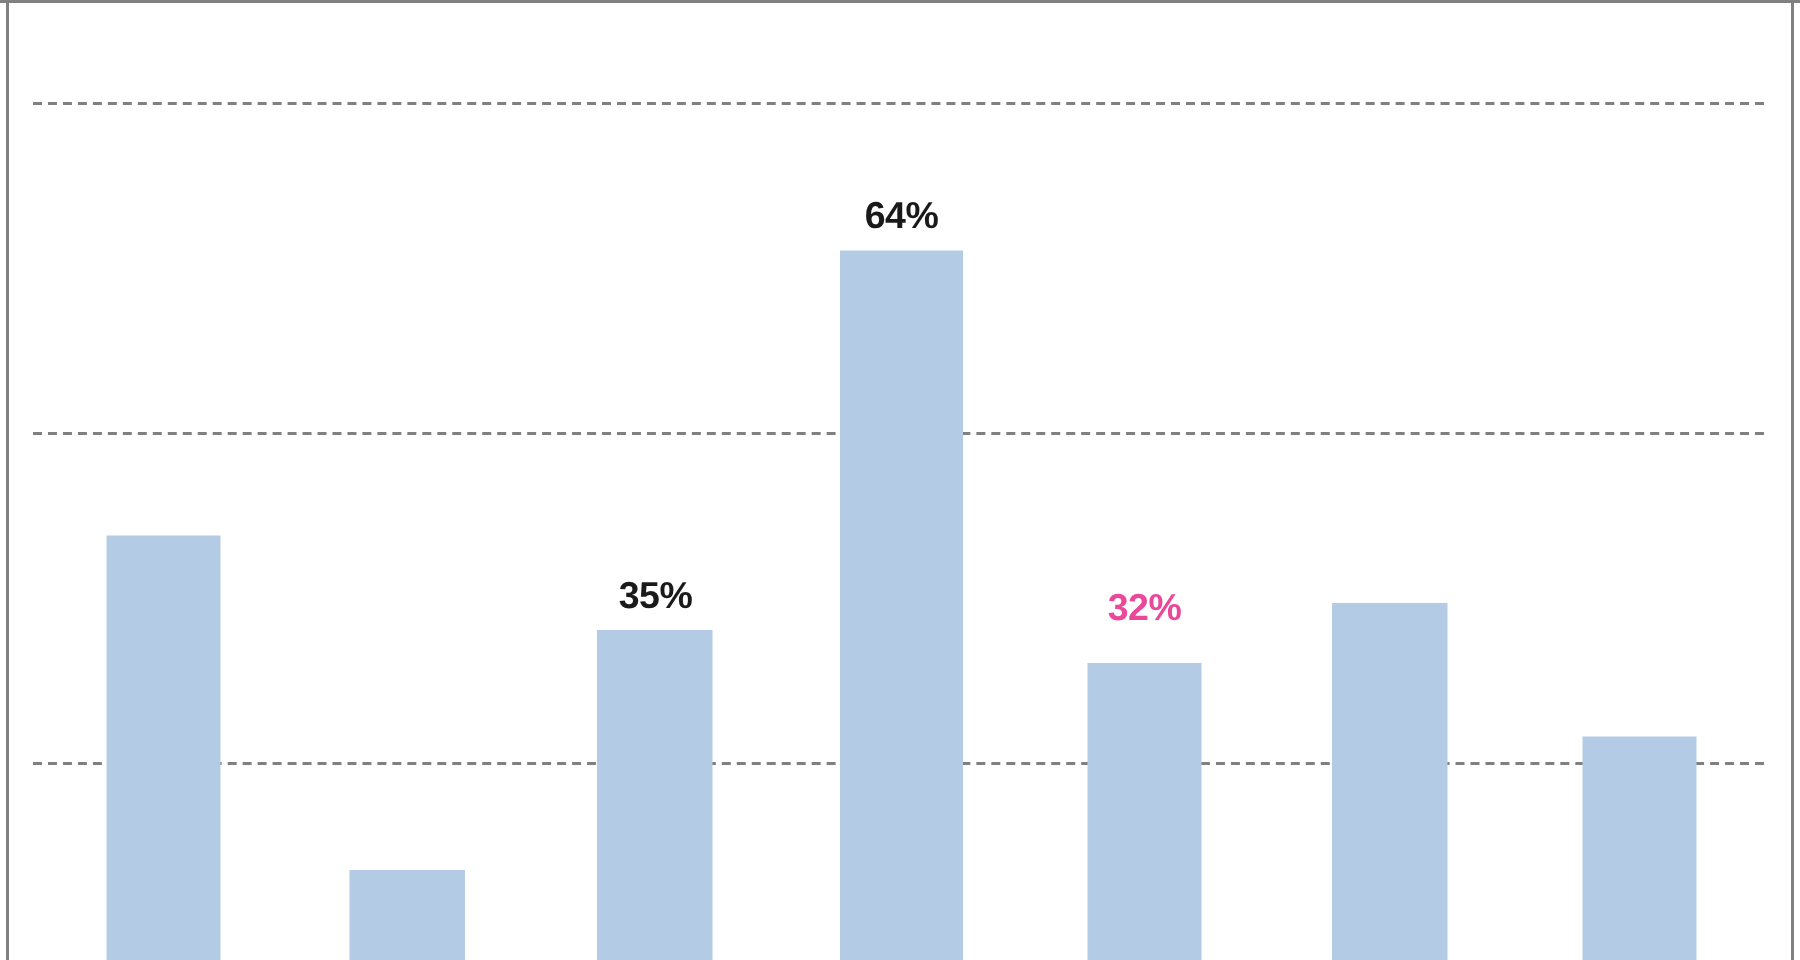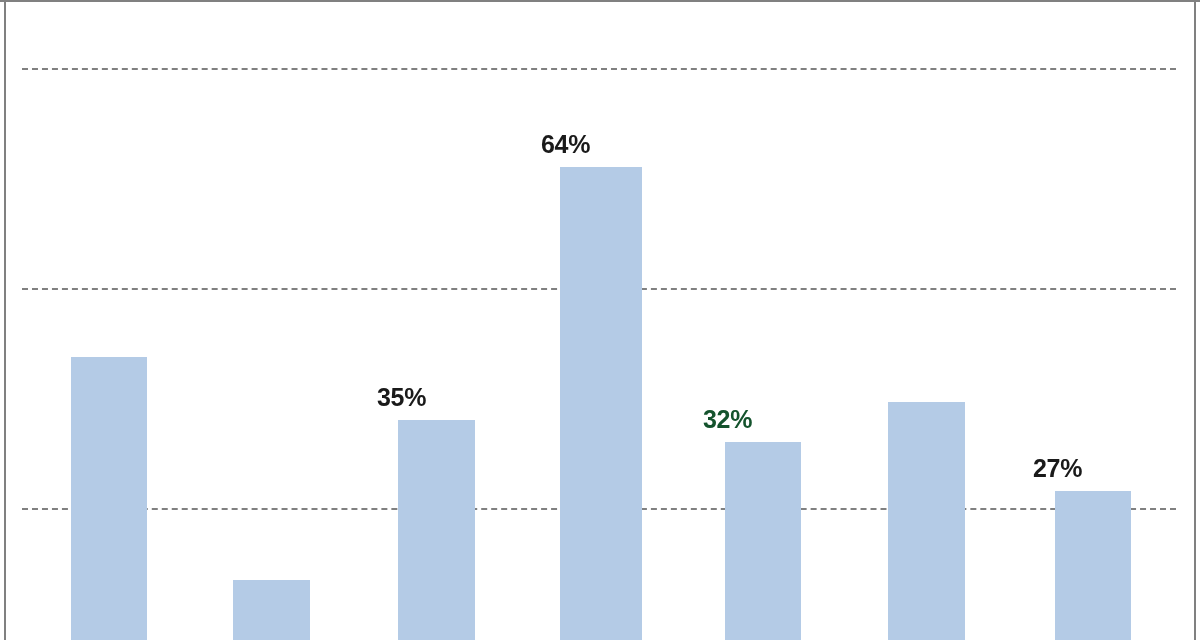--- a/index.html
+++ b/index.html
@@ -68,21 +68,21 @@
     background: #b4cbe6;
     box-sizing: border-box;
   }
 
   .bar-label {
     position: absolute;
     font-family: "Liberation Sans", sans-serif;
     font-size: 25px;
     font-weight: bold;
     color: #1a1a1a;
-    text-align: left;
+    text-align: center;
     white-space: nowrap;
     letter-spacing: -0.3px;
   }
 </style>
 </head>
 <body>
 
 <div id="chart-root">
 
   <div class="frame-top"></div>
@@ -96,19 +96,18 @@
     </div>
 
   <div class="plot-area" id="plot-area">
       <div class="bar" title="42%" style="left: 71px; width: 76px; top: 357px; height: 283px; background: rgb(180, 203, 230);"></div>
       <div class="bar" title="17%" style="left: 233px; width: 77px; top: 580px; height: 60px; background: rgb(180, 203, 230);"></div>
       <div class="bar" title="35%" style="left: 398px; width: 77px; top: 420px; height: 220px; background: rgb(180, 203, 230);"></div>
       <div class="bar-label" style="left: 377px; width: 120px; top: 383px; color: rgb(26, 26, 26);">35%</div>
       <div class="bar" title="64%" style="left: 560px; width: 82px; top: 167px; height: 473px; background: rgb(180, 203, 230);"></div>
       <div class="bar-label" style="left: 541px; width: 120px; top: 130px; color: rgb(26, 26, 26);">64%</div>
       <div class="bar" title="32%" style="left: 725px; width: 76px; top: 442px; height: 198px; background: rgb(180, 203, 230);"></div>
-      <div class="bar-label" style="left: 703px; width: 120px; top: 405px; color: #14532d;">32%</div>
+      <div class="bar-label" style="left: 703px; width: 120px; top: 391px; color: #ec4899;">32%</div>
       <div class="bar" title="37%" style="left: 888px; width: 77px; top: 402px; height: 238px; background: rgb(180, 203, 230);"></div>
       <div class="bar" title="27%" style="left: 1055px; width: 76px; top: 491px; height: 149px; background: rgb(180, 203, 230);"></div>
-      <div class="bar-label" style="left: 1033px; width: 120px; top: 454px; color: rgb(26, 26, 26);">27%</div>
     </div>
 
 </div>
 
 </body></html>

